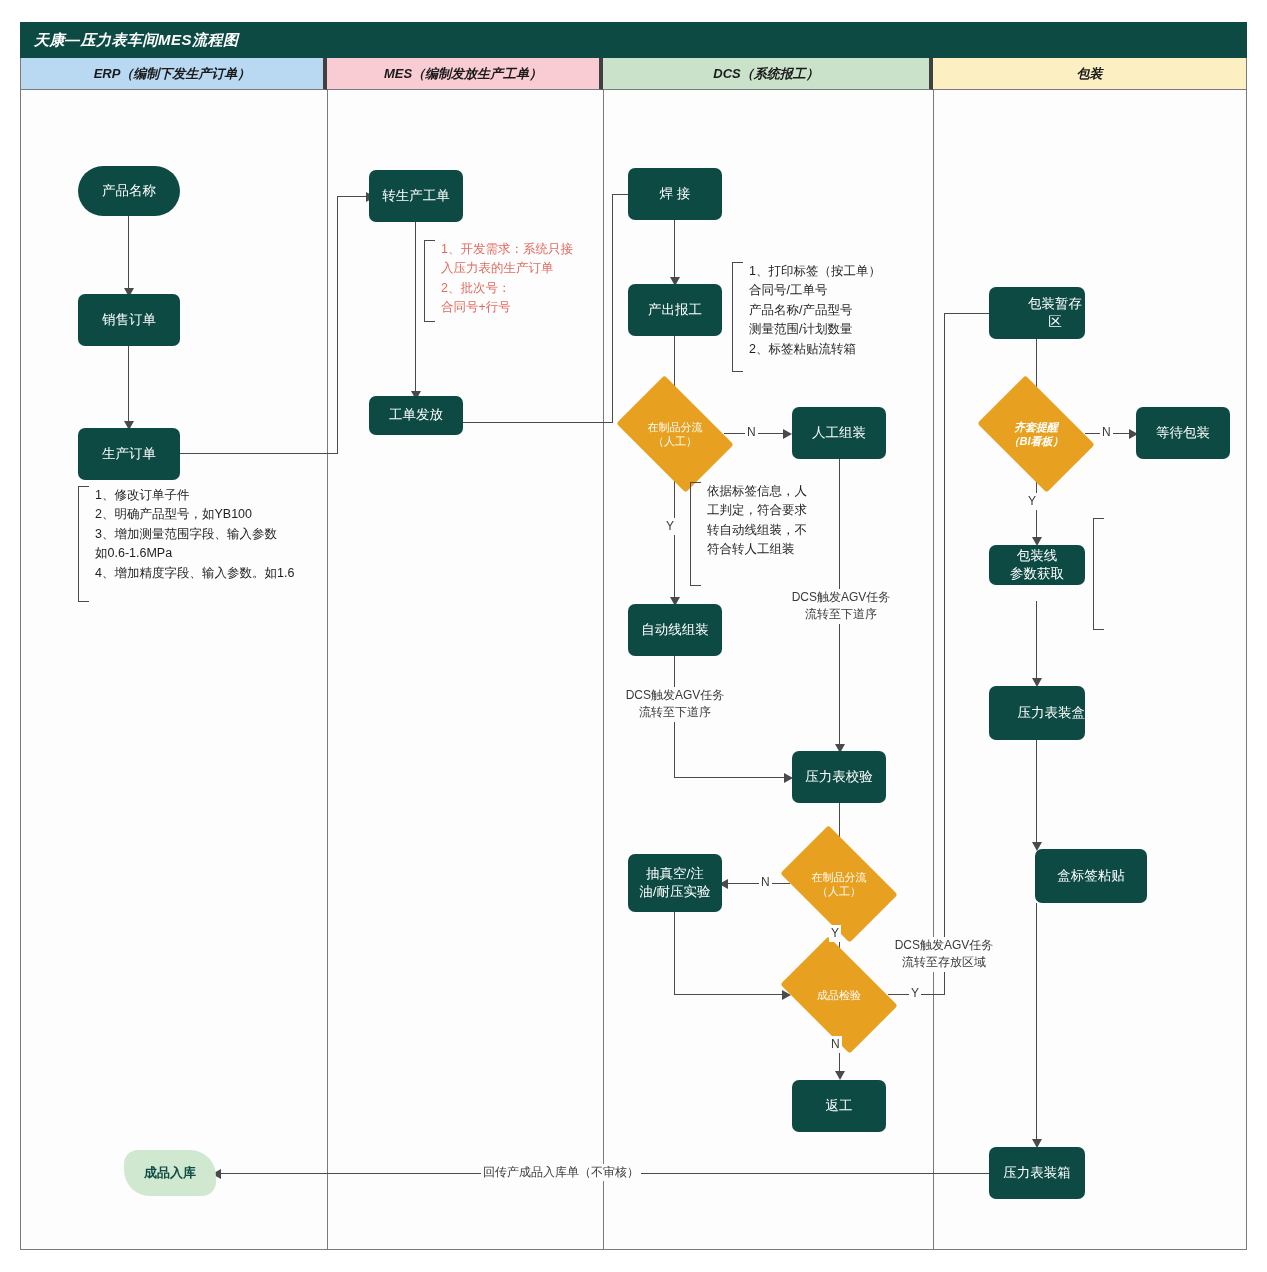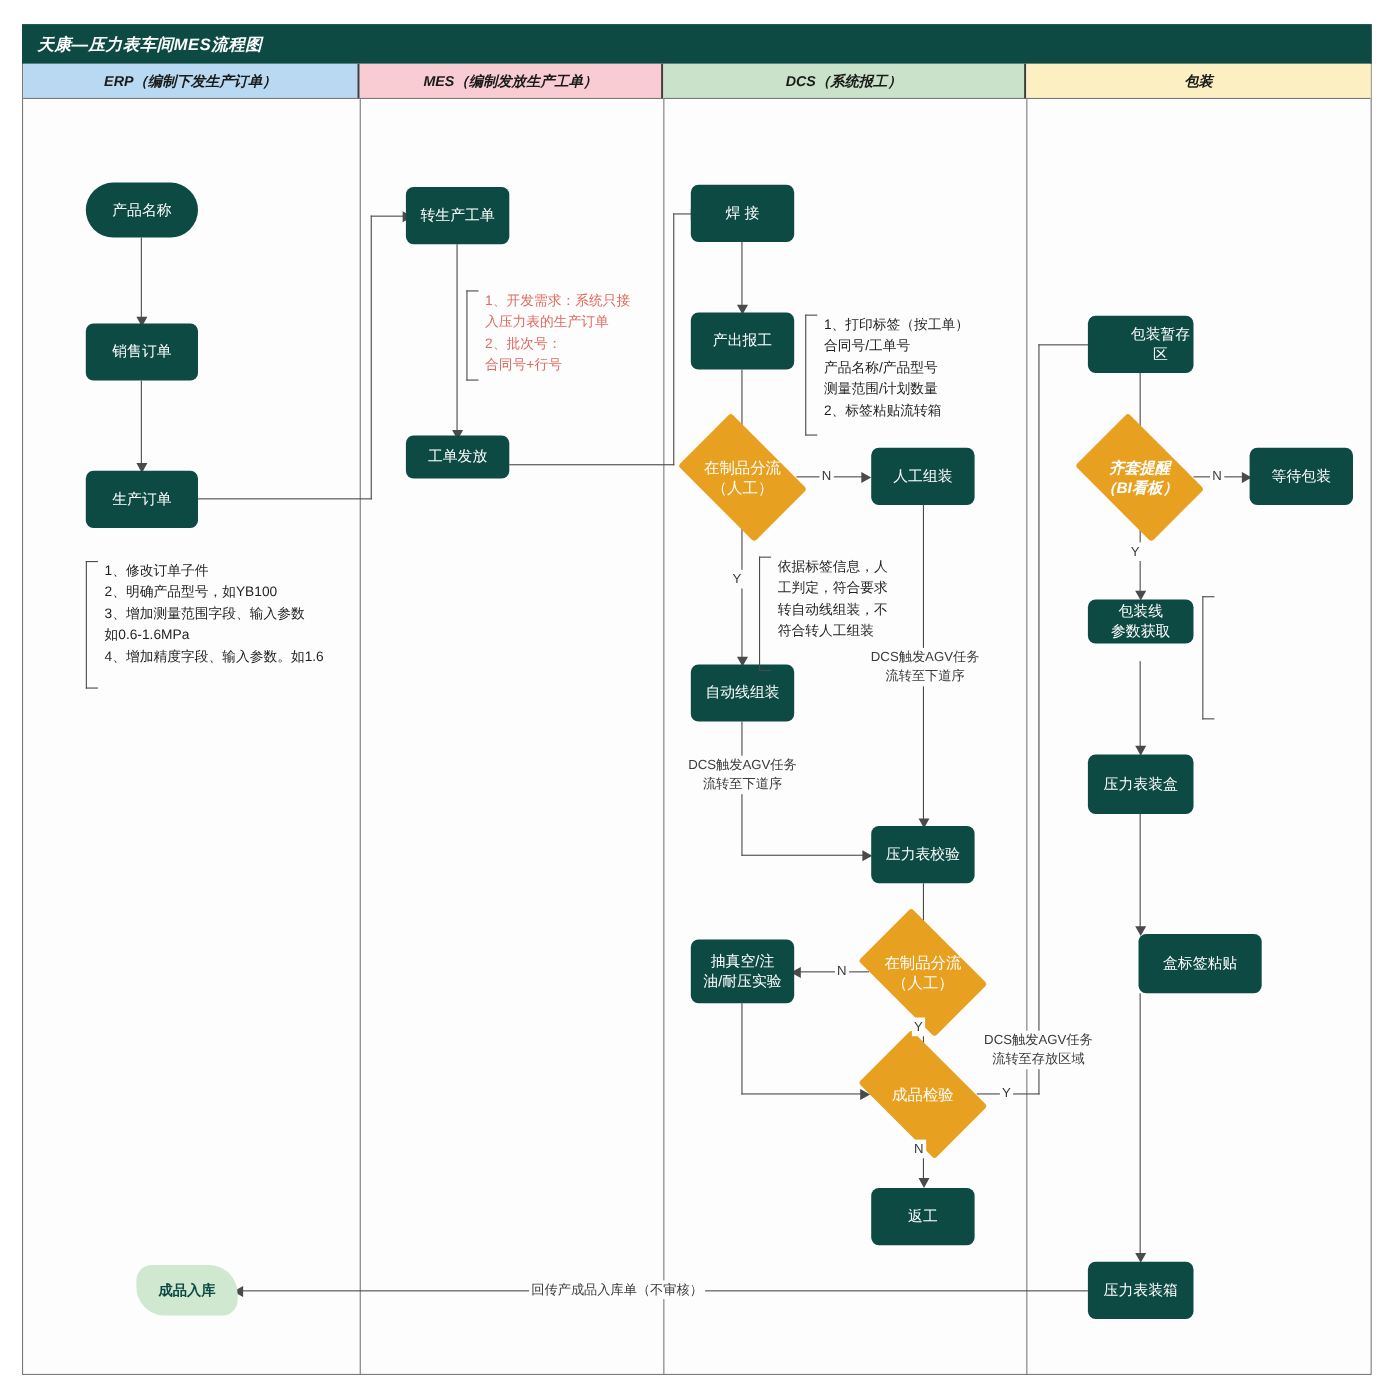--- a/index.html
+++ b/index.html
@@ -36,21 +36,21 @@
     display: flex;
     align-items: center;
     padding-left: 14px;
     letter-spacing: .5px;
   }
   
   .lanehdr {
     position: absolute;
     top: 58px;
     height: 32px;
-    border-right: 2px solid #404040;
+    border-right: 4px solid #404040;
     border-bottom: 1px solid #7a7a7a;
     display: flex;
     align-items: center;
     justify-content: center;
     font-size: 13px;
     font-weight: bold;
     font-style: italic;
     color: #1a1a1a;
   }
   .lanehdr.last { border-right: none; }
@@ -99,21 +99,21 @@
     border-radius: 3px;
   }
   .diamond .dlabel {
     position: absolute;
     inset: 0;
     display: flex;
     align-items: center;
     justify-content: center;
     text-align: center;
     color: #ffffff;
-    font-size: 14px;
+    font-size: 11px;
     line-height: 1.3;
     z-index: 2;
   }
   .diamond.italic .dlabel { font-style: italic; font-weight: bold; }
 
   
   .ln {
     position: absolute;
     background: #4a4a4a;
     z-index: 2;
@@ -142,21 +142,20 @@
     text-align: center;
   }
   .elabel.multi { white-space: normal; }
 
   
   .note {
     position: absolute;
     z-index: 5;
     display: flex;
     align-items: center;
-    margin-top: 24px;
   }
   .note .bracket {
     width: 11px;
     align-self: stretch;
     border-left: 1.4px solid #4a4a4a;
     border-top: 1.4px solid #4a4a4a;
     border-bottom: 1.4px solid #4a4a4a;
     flex: 0 0 11px;
   }
   .note .ntext {
@@ -429,21 +428,21 @@
 参数获取</span>
   </div>
 
   <div class="note hang" style="left:1093px; top:518px; height:112px;">
     <div class="bracket"></div>
   </div>
 
   <div class="ln lnv" style="left:1036px; top:601px; height:83px;"></div>
   <div class="arw down" style="left:1032px; top:678px;"></div>
 
-  <div class="node" style="left:989px; top:686px; width:96px; height:54px;">
+  <div class="node" style="left:989px; top:686px; width:96px; height:54px;justify-content:flex-end;">
     <span>压力表装盒</span>
   </div>
 
   <div class="ln lnv" style="left:1036px; top:740px; height:108px;"></div>
   <div class="arw down" style="left:1032px; top:842px;"></div>
 
   <div class="node" style="left:989px; top:849px; width:112px; height:54px;margin-left:46px;">
     <span>盒标签粘贴</span>
   </div>
 

